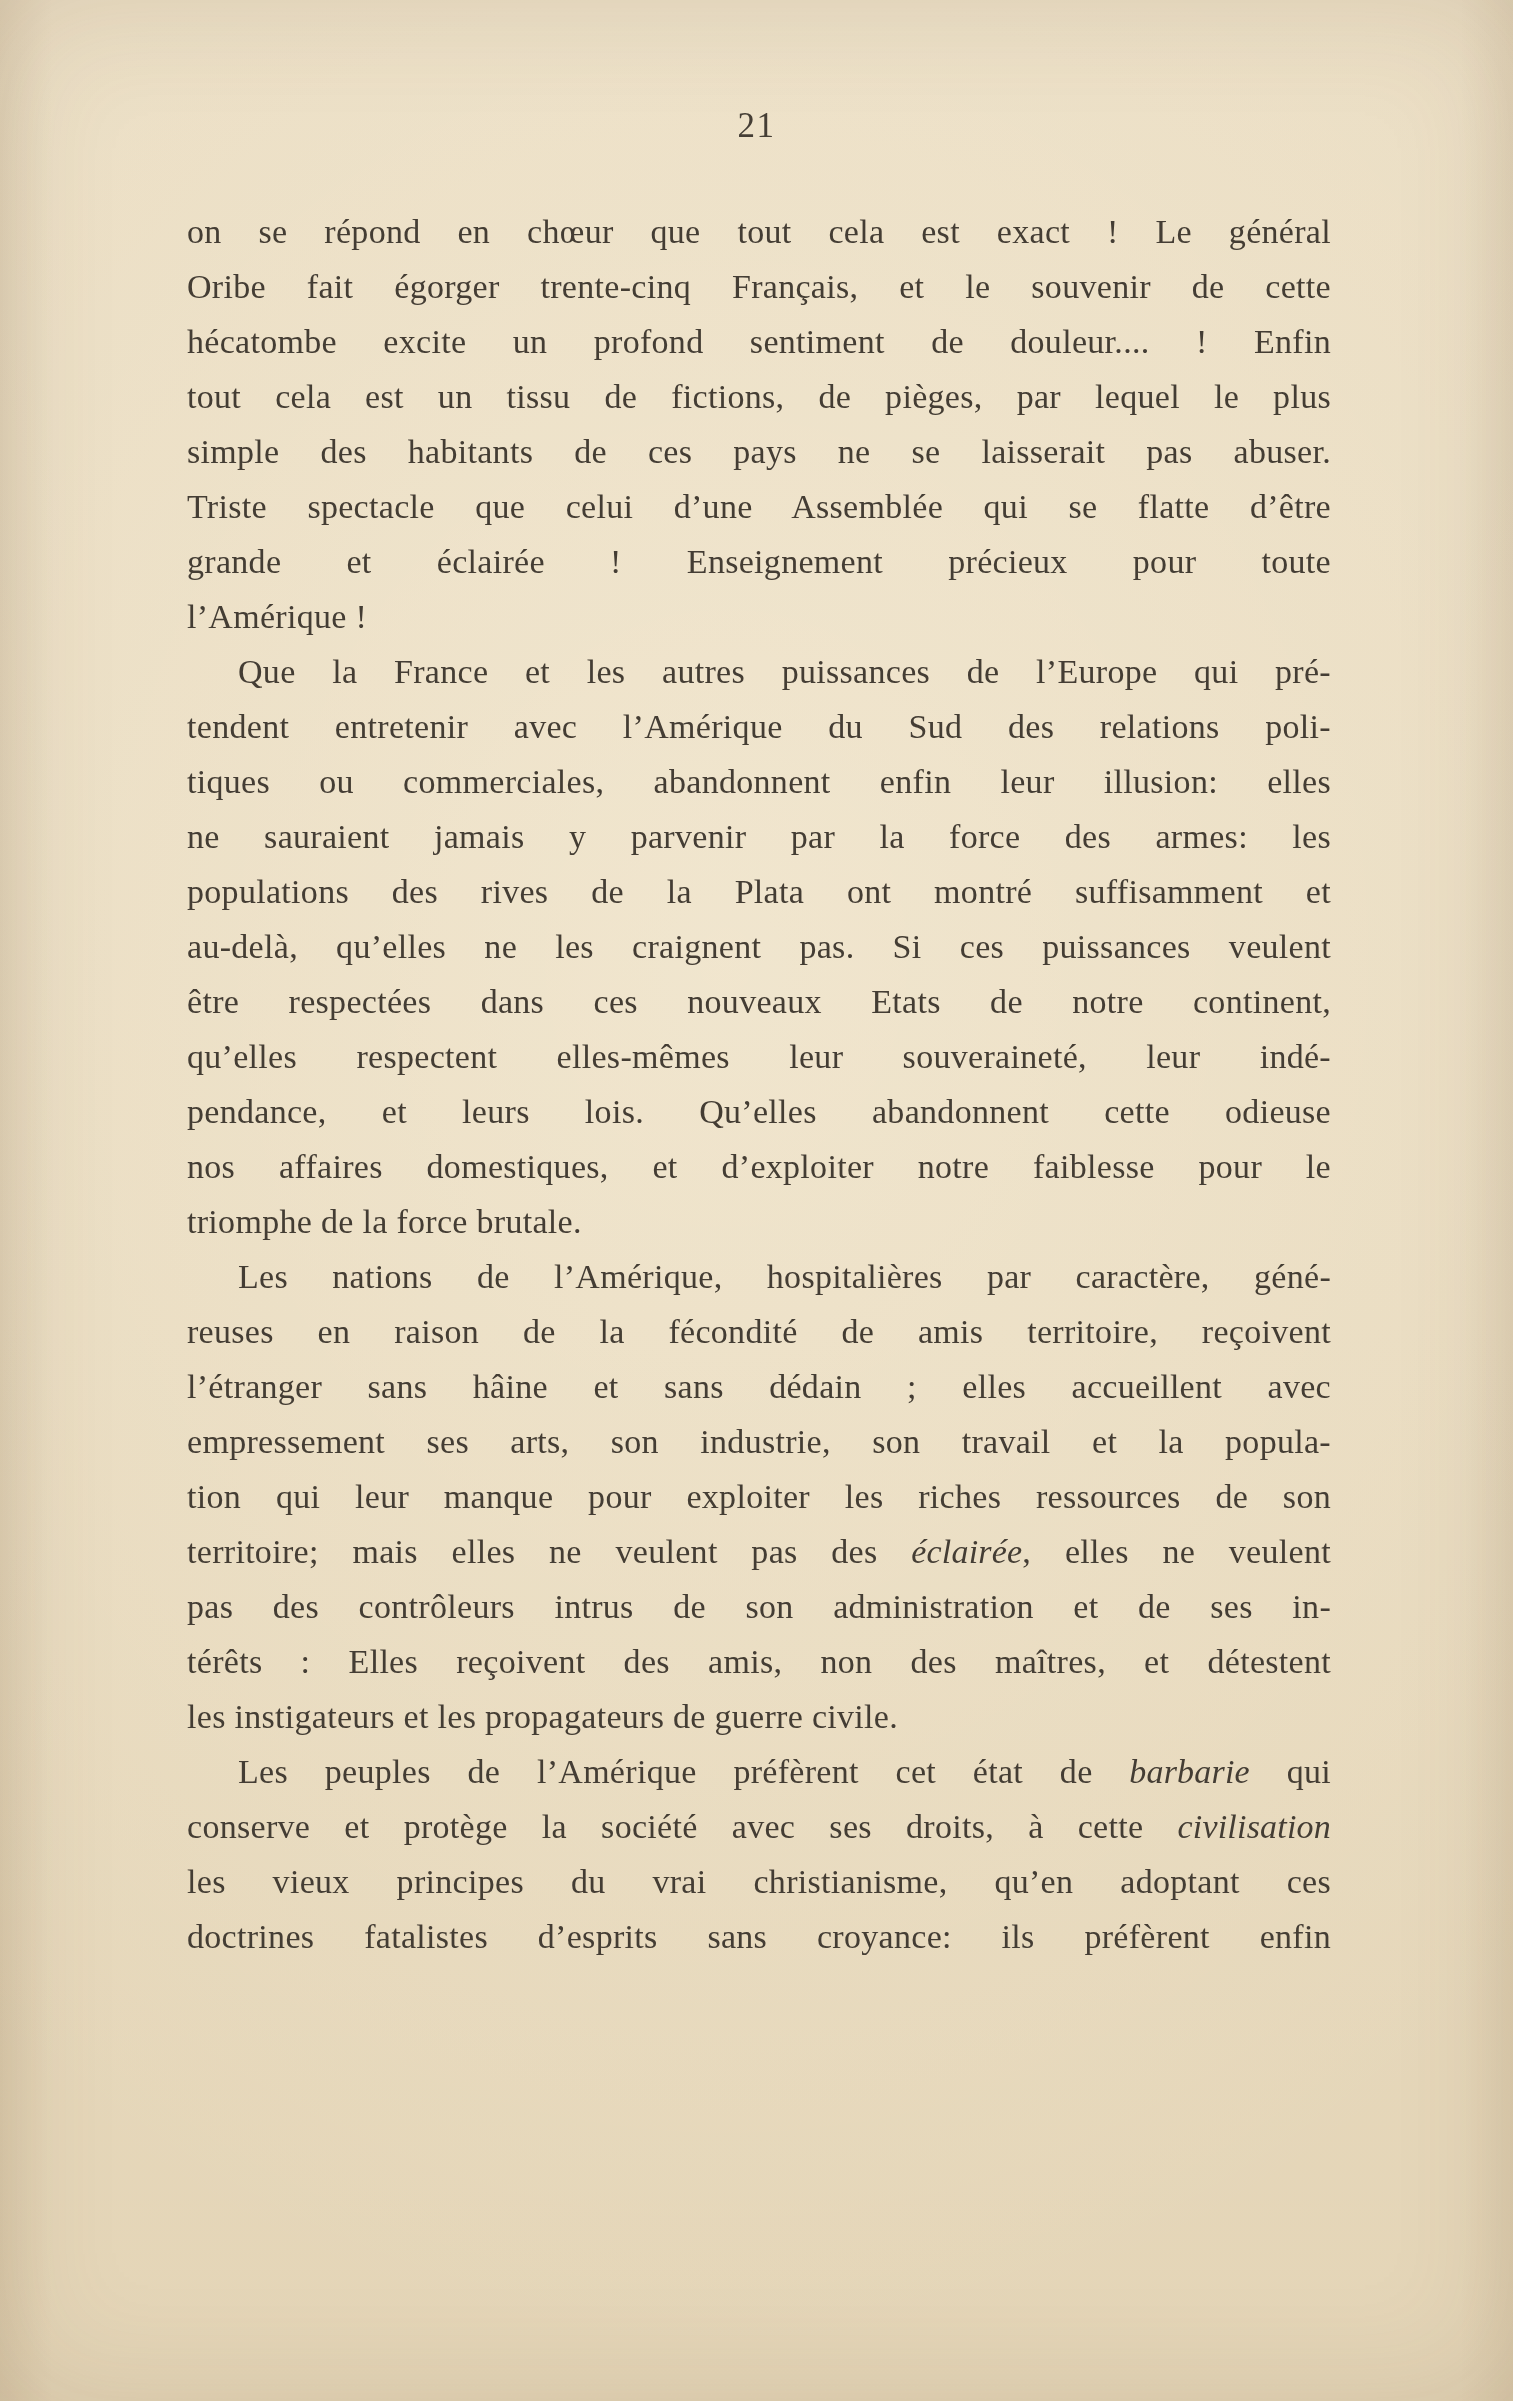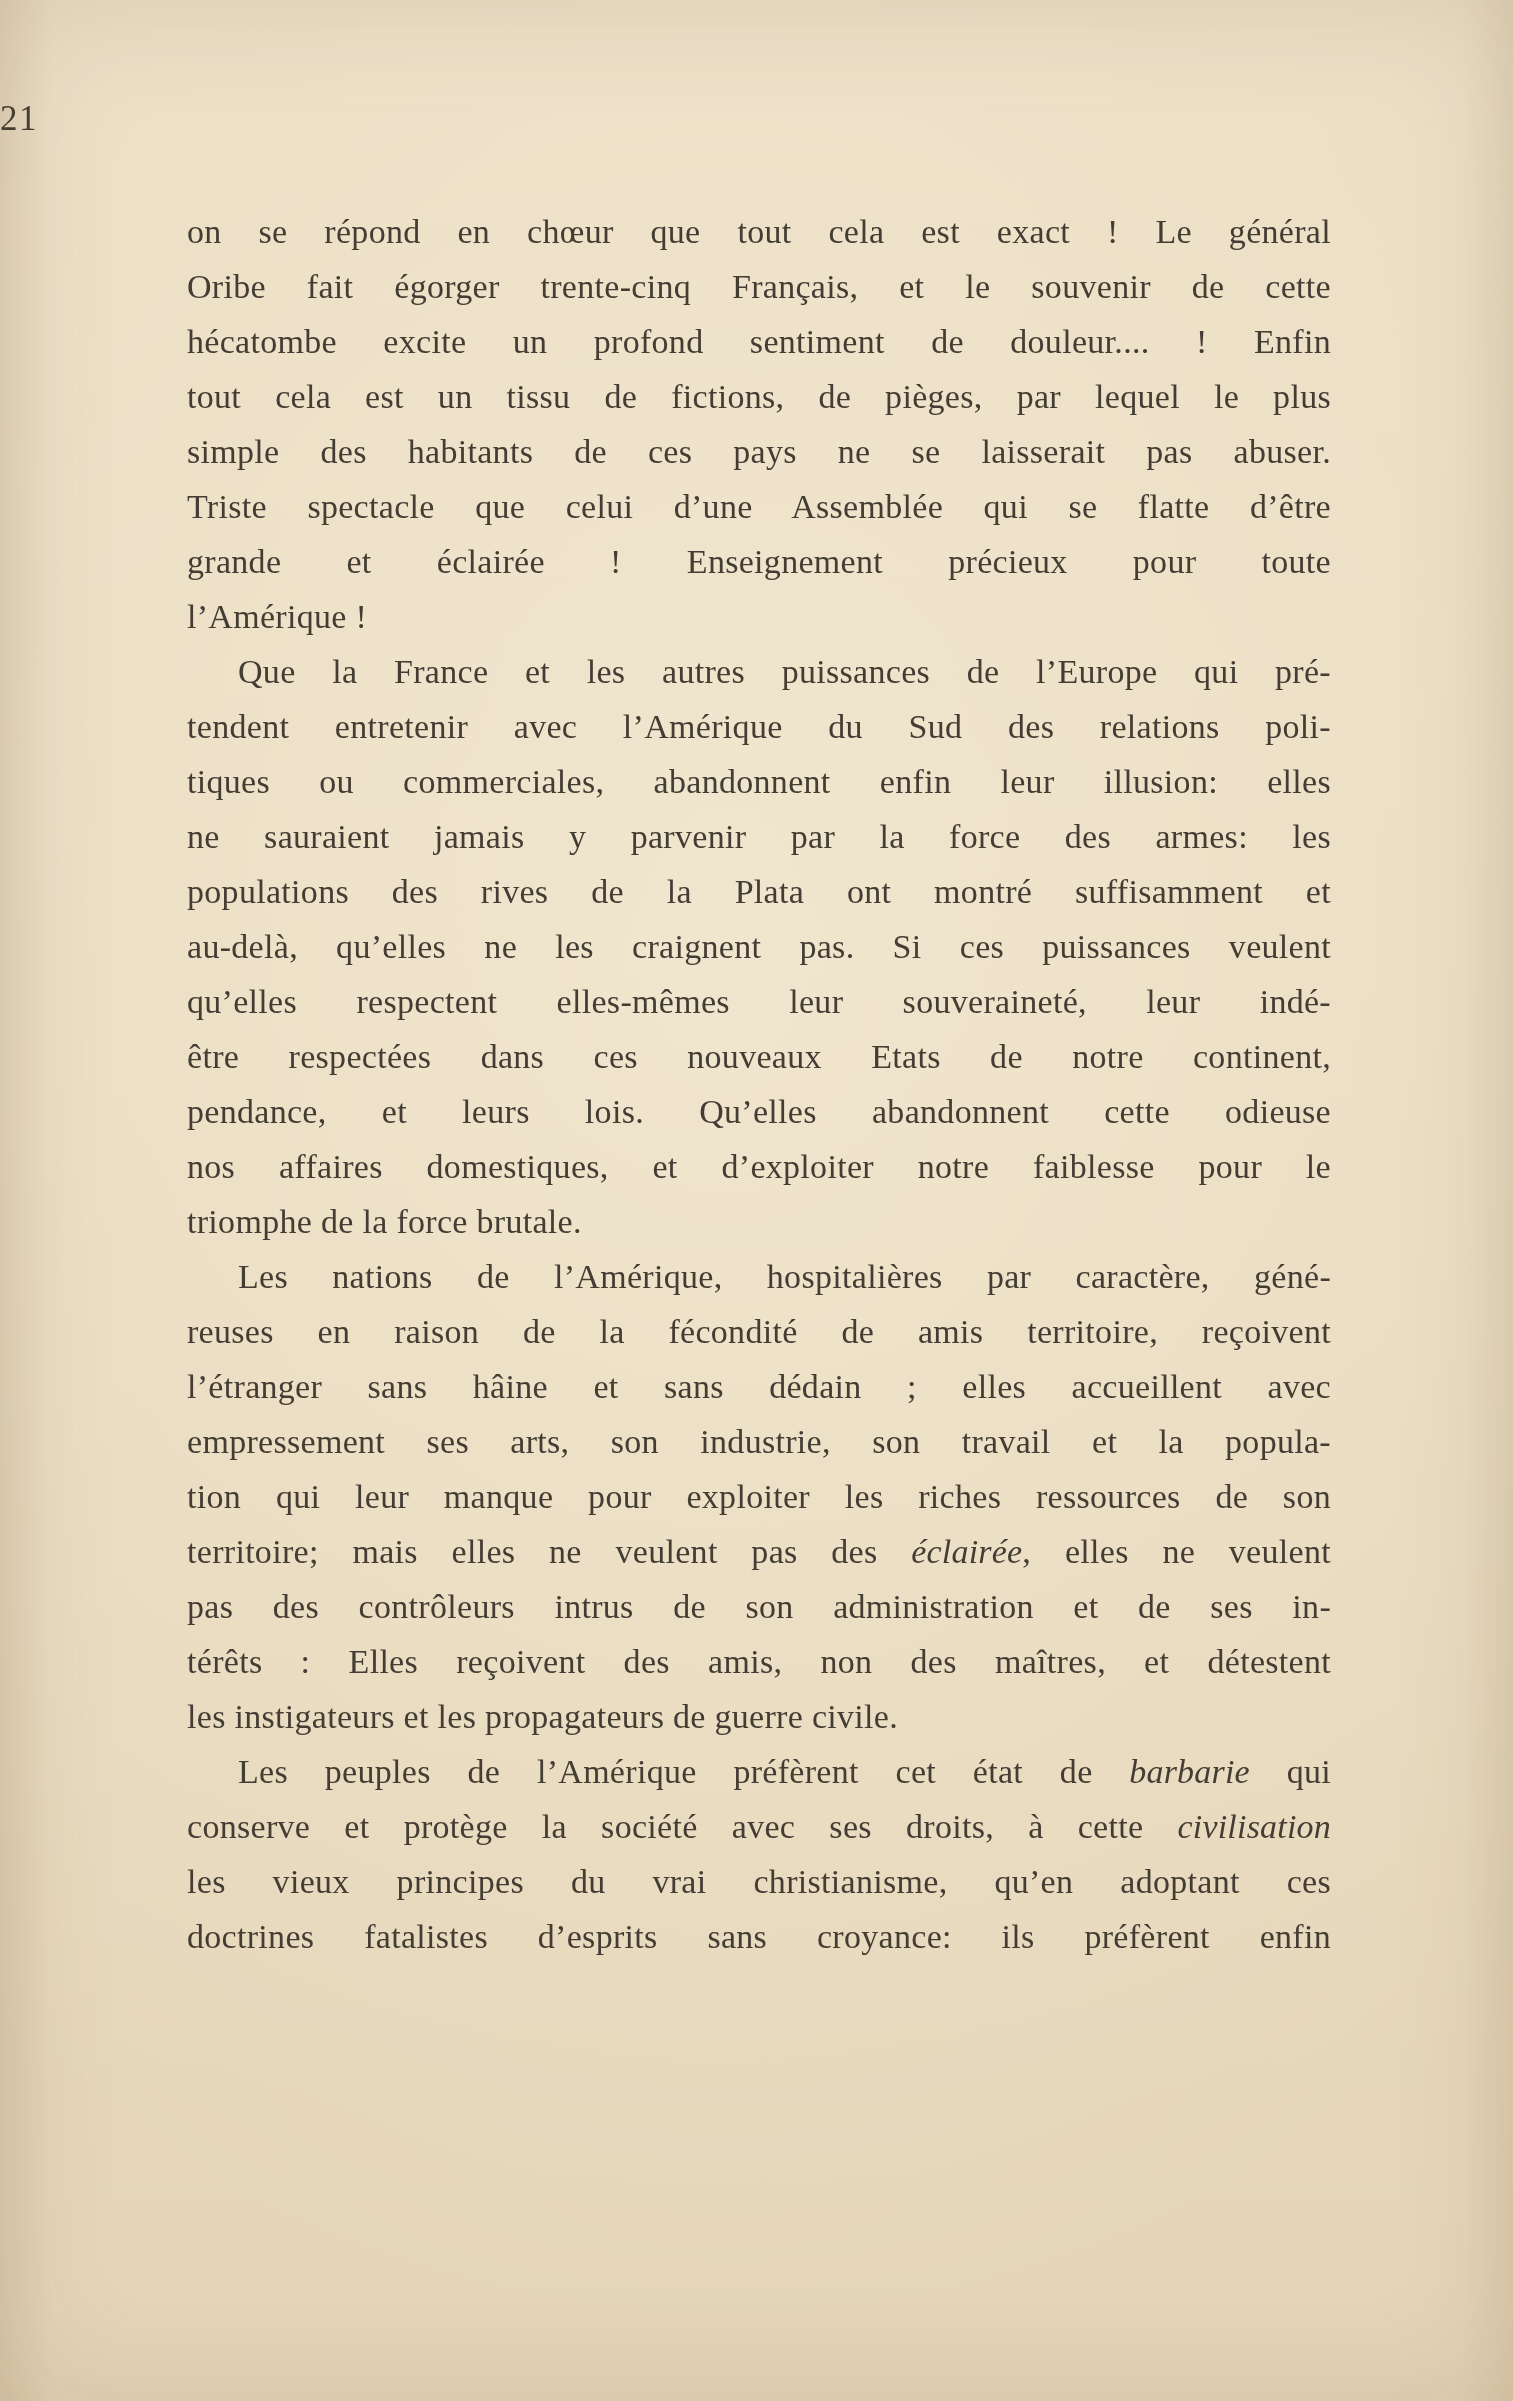--- a/index.html
+++ b/index.html
@@ -22,23 +22,24 @@
   
   .page::after {
     content: "";
     position: absolute;
     inset: 0;
     pointer-events: none;
     box-shadow: inset 0 0 123px rgba(96,74,42,0.14);
   }
   .pagenum {
     position: absolute;
-    top: 99px;
+    top: 106px;
     left: 0;
     width: 1513px;
+    text-align: center;
     font-size: 35px;
     letter-spacing: 1.5px;
     color: #453e35;
   }
   .text-block {
     position: absolute;
     top: 204px;
     left: 187px;
     width: 1144px;
   }
@@ -76,22 +77,22 @@
       <div class="line"><span>simple des habitants de ces pays ne se laisserait pas abuser.</span></div>
       <div class="line"><span>Triste spectacle que celui d’une Assemblée qui se flatte d’être</span></div>
       <div class="line"><span>grande et éclairée ! Enseignement précieux pour toute</span></div>
       <div class="line flush"><span>l’Amérique !</span></div>
       <div class="line indent"><span>Que la France et les autres puissances de l’Europe qui pré-</span></div>
       <div class="line"><span>tendent entretenir avec l’Amérique du Sud des relations poli-</span></div>
       <div class="line"><span>tiques ou commerciales, abandonnent enfin leur illusion: elles</span></div>
       <div class="line"><span>ne sauraient jamais y parvenir par la force des armes: les</span></div>
       <div class="line"><span>populations des rives de la Plata ont montré suffisamment et</span></div>
       <div class="line"><span>au-delà, qu’elles ne les craignent pas. Si ces puissances veulent</span></div>
+      <div class="line"><span>être respectées dans ces nouveaux Etats de notre continent,</span></div>
       <div class="line"><span>qu’elles respectent elles-mêmes leur souveraineté, leur indé-</span></div>
-      <div class="line"><span>être respectées dans ces nouveaux Etats de notre continent,</span></div>
       <div class="line"><span>pendance, et leurs lois. Qu’elles abandonnent cette odieuse</span></div>
       <div class="line"><span>nos affaires domestiques, et d’exploiter notre faiblesse pour le</span></div>
       <div class="line flush"><span>triomphe de la force brutale.</span></div>
       <div class="line indent"><span>Les nations de l’Amérique, hospitalières par caractère, géné-</span></div>
       <div class="line"><span>reuses en raison de la fécondité de amis territoire, reçoivent</span></div>
       <div class="line"><span>l’étranger sans hâine et sans dédain ; elles accueillent avec</span></div>
       <div class="line"><span>empressement ses arts, son industrie, son travail et la popula-</span></div>
       <div class="line"><span>tion qui leur manque pour exploiter les riches ressources de son</span></div>
       <div class="line"><span>territoire; mais elles ne veulent pas des </span><em>éclairée</em><span>, elles ne veulent</span></div>
       <div class="line"><span>pas des contrôleurs intrus de son administration et de ses in-</span></div>

